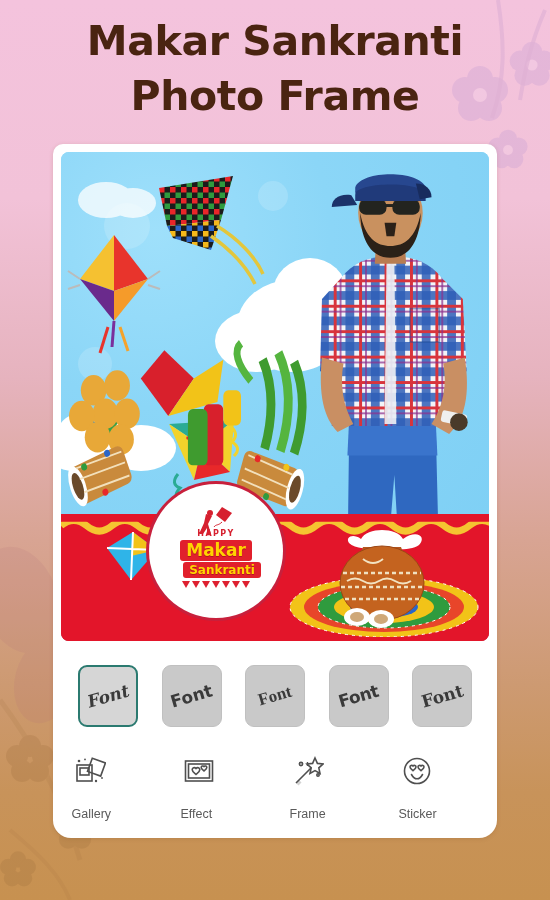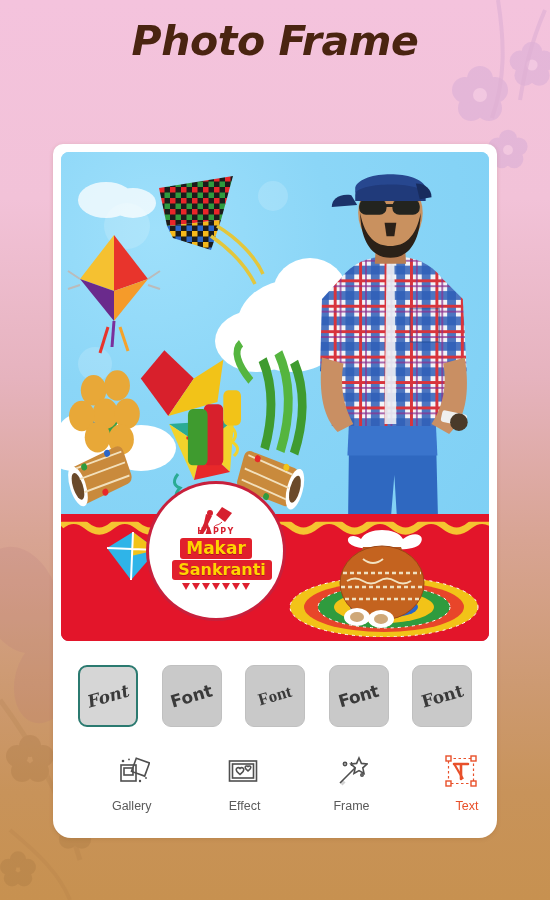--- a/index.html
+++ b/index.html
@@ -9,21 +9,21 @@
     background:linear-gradient(180deg,#f4c3dd 0%,#f2c2d8 22%,#e6b3be 42%,#d8a493 60%,#cd9a72 76%,#c8935a 88%,#c79150 100%);
   }
   .bg-deco{position:absolute;pointer-events:none;}
 
   
   .header{position:absolute;left:0;top:14px;width:550px;text-align:center;z-index:5;}
   .header h1{
     margin:0;color:#4a2411;font-weight:bold;font-size:41px;line-height:1.33;
     letter-spacing:-.4px;font-family:"DejaVu Sans", sans-serif;
   }
-  .header .l2{display:block;font-style:italic;}
+  .header .l2{display:block;}
 
   
   .sheet{
     position:absolute;left:53px;top:144px;width:444px;height:694px;
     background:#fff;border-radius:10px 10px 18px 18px;z-index:4;
     box-shadow:0 1px 4px rgba(120,70,40,.18);
   }
 
   
   .frame-wrap{position:absolute;left:57px;top:148px;width:436px;height:497px;z-index:6;}
@@ -52,21 +52,21 @@
   .badge .ring{position:absolute;inset:-6px;border-radius:50%;
     background:repeating-conic-gradient(#d1203e 0deg 7deg,#fff 7deg 14deg);z-index:-1;}
   .badge-inner{position:absolute;inset:8px;border-radius:50%;background:#fff;
     display:flex;flex-direction:column;align-items:center;justify-content:center;}
   .happy{font-size:8px;font-weight:bold;color:#d6202f;letter-spacing:1.4px;
     font-family:"DejaVu Sans", sans-serif;margin-top:14px;}
   .bn{background:#e1202c;color:#ffd400;font-weight:bold;font-family:"DejaVu Sans", sans-serif;
     line-height:1;padding:2px 6px;border-radius:3px;margin-top:2px;
     text-shadow:0 1px 0 #b3161f;white-space:nowrap;}
   .bn1{font-size:17px;}
-  .bn2{font-size:16px;margin-top:1px;margin-left:12px;}
+  .bn2{font-size:12px;margin-top:1px;margin-left:12px;}
   .bunting{display:flex;margin-top:3px;}
   .bunting i{width:0;height:0;border-left:4px solid transparent;border-right:4px solid transparent;
     border-top:7px solid #de2030;margin:0 1px;}
 
   
   .font-strip{position:absolute;left:57px;top:661px;width:436px;height:70px;z-index:7;
     display:flex;justify-content:space-between;align-items:center;padding:0 21px;box-sizing:border-box;}
   .font-tile{
     width:60px;height:62px;border-radius:9px;background:#c9c9c9;border:1px solid #c0c0c0;
     display:flex;align-items:center;justify-content:center;box-sizing:border-box;
@@ -77,21 +77,21 @@
   }
   .ft-0 span{font-family:"DejaVu Serif", serif;font-style:italic;}
   .ft-1 span{font-family:"DejaVu Sans", sans-serif;font-weight:bold;}
   .ft-2 span{font-family:"Liberation Serif", serif;}
   .ft-3 span{font-family:"DejaVu Sans", sans-serif;font-weight:bold;letter-spacing:-.5px;}
   .ft-4 span{font-family:"DejaVu Serif", serif;font-weight:bold;}
 
   
   .navbar{position:absolute;left:57px;top:748px;width:436px;height:82px;z-index:7;
     display:flex;align-items:flex-start;justify-content:space-around;padding-top:6px;box-sizing:border-box;}
-  .nav-item{width:80px;display:flex;flex-direction:column;align-items:flex-end;gap:11px;}
+  .nav-item{width:80px;display:flex;flex-direction:column;align-items:flex-start;gap:19px;}
   .nav-ico{width:36px;height:34px;display:flex;align-items:center;justify-content:center;}
   .nav-lb{font-size:12.5px;color:#5a5a5a;font-family:"Liberation Sans", sans-serif;}
   .nav-item.active .nav-lb{color:#e8502a;}
 </style>
 </head>
 <body>
 
 <div class="bg-deco" style="position:absolute;inset:0;z-index:1;">
   <svg width="550" height="900" style="position:absolute;left:0;top:0;">
     <g opacity="0.33" fill="#c79fd4">
@@ -149,20 +149,21 @@
     </g>
     <g opacity="0.13" fill="#b06a7a">
       <ellipse cx="20" cy="600" rx="38" ry="55" transform="rotate(-20 20 600)"></ellipse>
       <ellipse cx="45" cy="680" rx="30" ry="44" transform="rotate(15 45 680)"></ellipse>
     </g>
   </svg>
 </div>
 
 <div class="header">
   <h1>
+    <span>Makar Sankranti</span>
     <span class="l2">Photo Frame</span>
   </h1>
 </div>
 
 <div class="sheet"></div>
 
 <div class="frame-wrap">
   <div class="frame">
 
     <div class="sky">
@@ -481,30 +482,25 @@
         <path d="M15 8 L16 8 M15.5 6 L15.5 10" stroke-width="1.4"></path>
         <polygon points="23,2 25.4,7.4 31,8 26.8,11.9 28,17.4 23,14.6 18,17.4 19.2,11.9 15,8 20.6,7.4"></polygon>
         <path d="M4 27 L7 24 L9.5 26.5 L6.5 29.5 Z" fill="#4f4f4f" stroke="none" opacity=".25"></path>
         <circle cx="9" cy="8" r="1.6"></circle>
         <circle cx="26" cy="19" r="1.2"></circle>
       </svg>
     </div>
     <div class="nav-lb">Frame</div>
   </div>
 
-  <div class="nav-item active">
+
+  <div class="nav-item">
     <div class="nav-ico">
-      <svg width="32" height="32" viewBox="0 0 32 32" fill="none">
-        <rect x="3.5" y="3.5" width="25" height="25" stroke="#e8502a" stroke-width="1.2" stroke-dasharray="2.5 2.5"></rect>
-        <g fill="#fff" stroke="#e8502a" stroke-width="1.4">
-          <rect x="1" y="1" width="5" height="5"></rect>
-          <rect x="26" y="1" width="5" height="5"></rect>
-          <rect x="1" y="26" width="5" height="5"></rect>
-          <rect x="26" y="26" width="5" height="5"></rect>
-        </g>
-        <path d="M9 9 H23 M16 9 V24" stroke="#e8502a" stroke-width="2.6" stroke-linecap="round"></path>
-        <path d="M9.5 9.5 L18 24" stroke="#e8502a" stroke-width="2.2"></path>
-      </svg>
-    </div>
-    <div class="nav-lb">Text</div>
-  </div>
-
+      <svg width="32" height="30" viewBox="0 0 32 30" fill="none" stroke="#4f4f4f" stroke-width="1.6">
+        <circle cx="16" cy="15" r="12.5"></circle>
+        <path d="M12 10c-1.1-1.3-3-0.5-3 1 0 1.6 2.1 2.9 3 3.7 0.9-0.8 3-2.1 3-3.7 0-1.5-1.9-2.3-3-1z"></path>
+        <path d="M20 10c-1.1-1.3-3-0.5-3 1 0 1.6 2.1 2.9 3 3.7 0.9-0.8 3-2.1 3-3.7 0-1.5-1.9-2.3-3-1z"></path>
+        <path d="M10.5 18.5c1.6 3 3.6 4.3 5.5 4.3s3.9-1.3 5.5-4.3" stroke-linecap="round"></path>
+      </svg>
+    </div>
+    <div class="nav-lb">Sticker</div>
+  </div>
 </div>
 
 </body></html>

